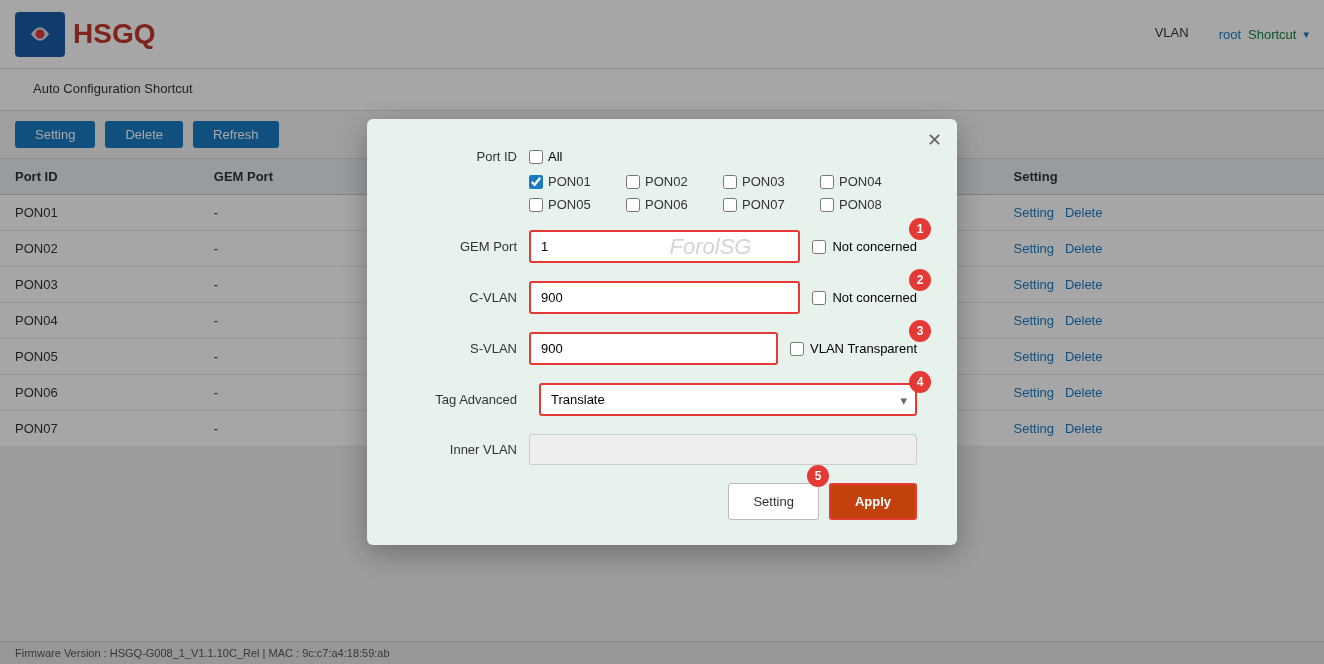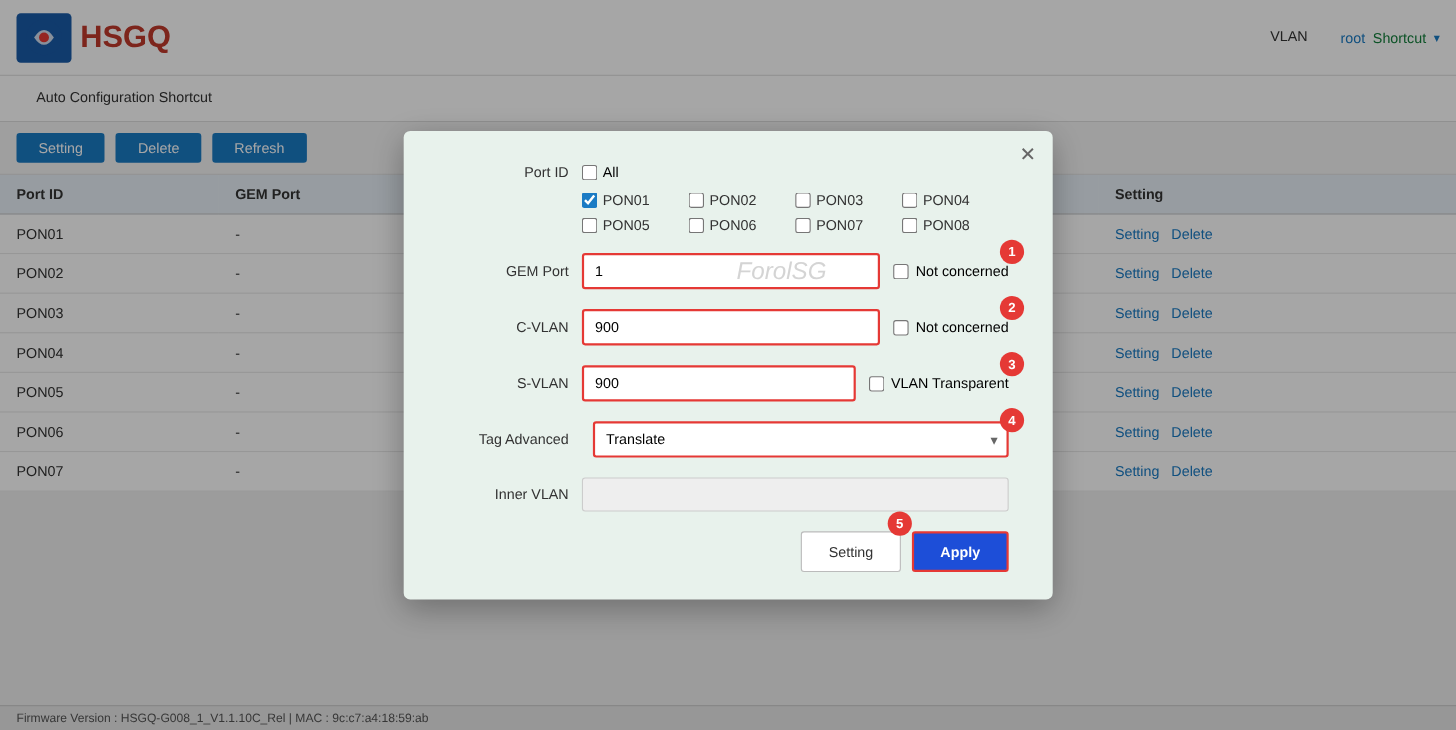--- a/index.html
+++ b/index.html
@@ -73,21 +73,21 @@
     
     .side-check { display: flex; align-items: center; gap: 6px; margin-left: 12px; white-space: nowrap; }
     .side-check input { width: 14px; height: 14px; cursor: pointer; }
 
     
     .step-badge { position: absolute; width: 22px; height: 22px; background: #e53935; border-radius: 50%; color: #fff; font-size: 12px; font-weight: bold; display: flex; align-items: center; justify-content: center; z-index: 10; }
 
     
     .modal-footer { display: flex; justify-content: flex-end; gap: 10px; margin-top: 10px; }
     .btn-cancel { padding: 9px 24px; font-size: 13px; border: 1px solid #bbb; border-radius: 3px; background: #fff; cursor: pointer; color: #333; }
-    .btn-apply { padding: 9px 24px; font-size: 13px; border: 2px solid #e53935; border-radius: 3px; background: #1d4ed8; cursor: pointer; color: #fff; font-weight: 600; }
+    .btn-apply { padding: 9px 24px; font-size: 13px; border: 2px solid #e53935; border-radius: 3px; background: #c2410c; cursor: pointer; color: #fff; font-weight: 600; }
 
     
     .watermark { position: absolute; top: 50%; right: 49px; transform: translateY(-50%); color: #aaa; font-size: 22px; font-style: italic; pointer-events: none; opacity: 0.5; }
   </style>
 </head>
 <body>
 
 <div class="top-nav">
   <div class="logo">
     <div class="logo-icon">

